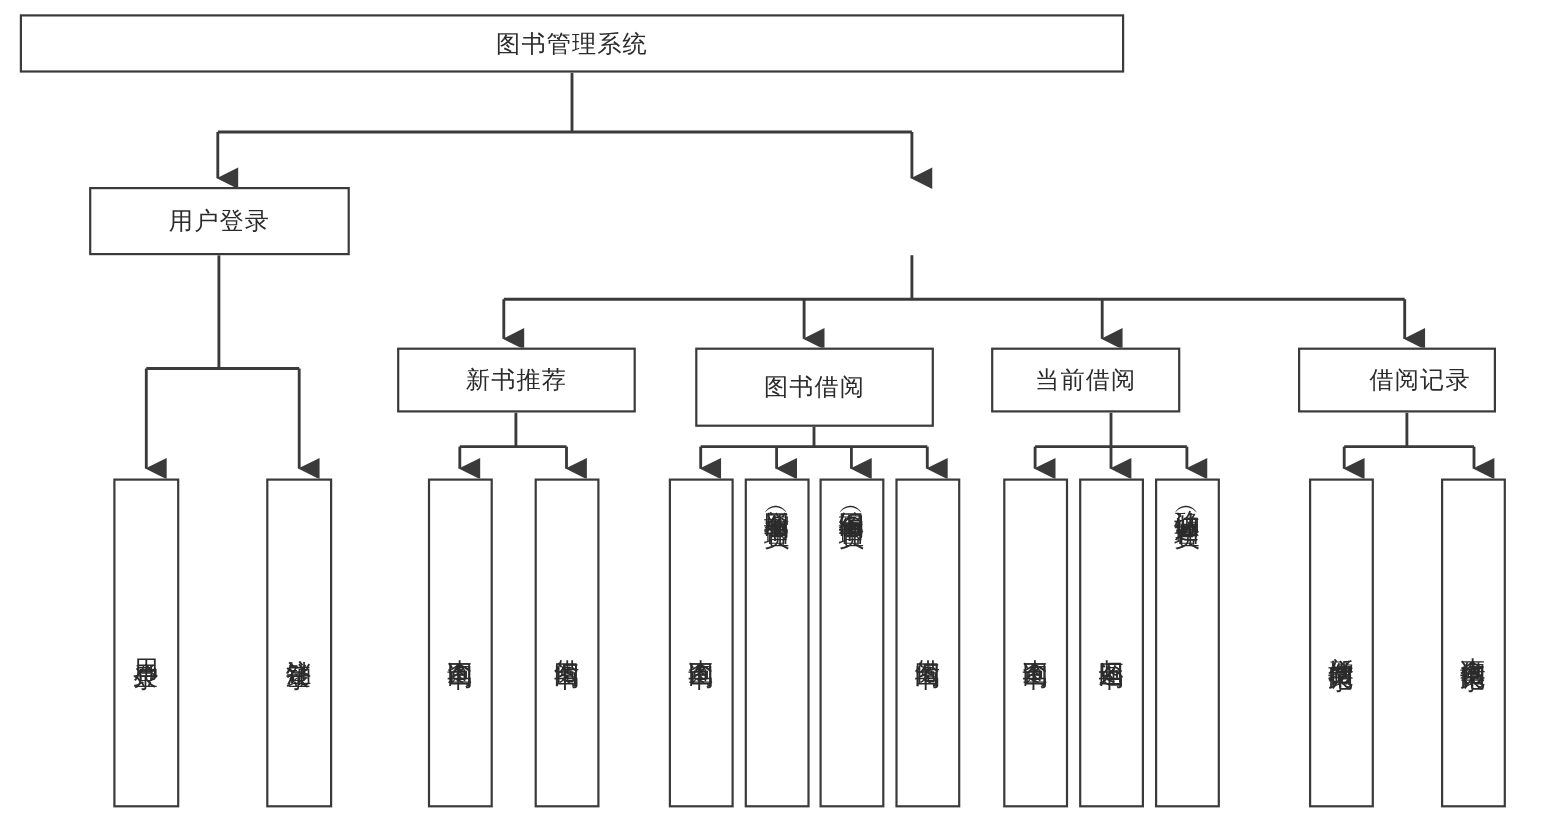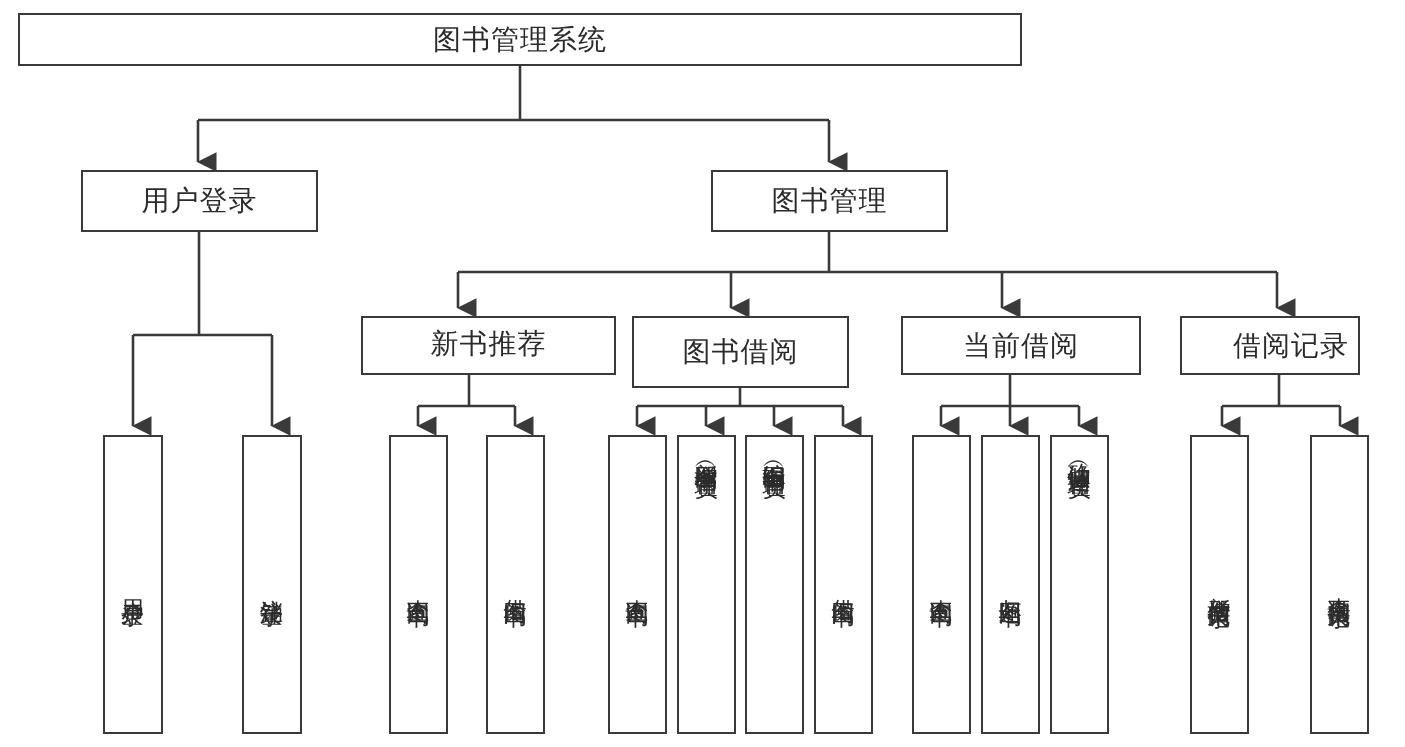--- a/index.html
+++ b/index.html
@@ -31,21 +31,21 @@
     box-sizing: border-box;
     border: 2px solid #3a3a3a;
     background: #ffffff;
     display: flex;
     align-items: center;
     justify-content: center;
     color: #2b2b2b;
     line-height: 1.05;
   }
   .node.horiz {
-    font-size: 28px;
+    font-size: 22px;
     letter-spacing: 1px;
     padding: 2px 6px;
   }
   .node.vert {
     writing-mode: vertical-rl;
     text-orientation: upright;
     font-size: 23px;
     letter-spacing: 2px;
     padding: 8px 2px;
     white-space: nowrap;
@@ -131,31 +131,28 @@
     </g>
   </svg>
 
   <div class="node horiz" style="left:18px; top:13px; width:1004px; height:53px;">
     <span>图书管理系统</span>
   </div>
 
   <div class="node horiz" style="left:81px; top:170px; width:237px; height:62px;">
     <span>用户登录</span>
   </div>
-  <div class="node horiz" style="left:711px; top:170px; width:237px; height:62px;">
-    <span>图书管理</span>
-  </div>
-
-  <div class="node horiz" style="left:361px; top:316px; width:255px; height:59px;font-family:Liberation Mono, monospace;">
+
+  <div class="node horiz" style="left:361px; top:316px; width:217px; height:59px;">
     <span>新书推荐</span>
   </div>
   <div class="node horiz" style="left:632px; top:316px; width:217px; height:72px;">
     <span>图书借阅</span>
   </div>
-  <div class="node horiz" style="left:901px; top:316px; width:240px; height:59px;">
+  <div class="node horiz" style="left:901px; top:316px; width:172px; height:59px;">
     <span>当前借阅</span>
   </div>
   <div class="node horiz" style="left:1180px; top:316px; width:180px; height:59px;padding-left:48px;">
     <span>借阅记录</span>
   </div>
 
   <div class="node vert center" style="left:103px; top:435px; width:60px; height:299px;">
     <span class="vlabel">用户登录</span>
   </div>
   <div class="node vert center" style="left:242px; top:435px; width:60px; height:299px;">

